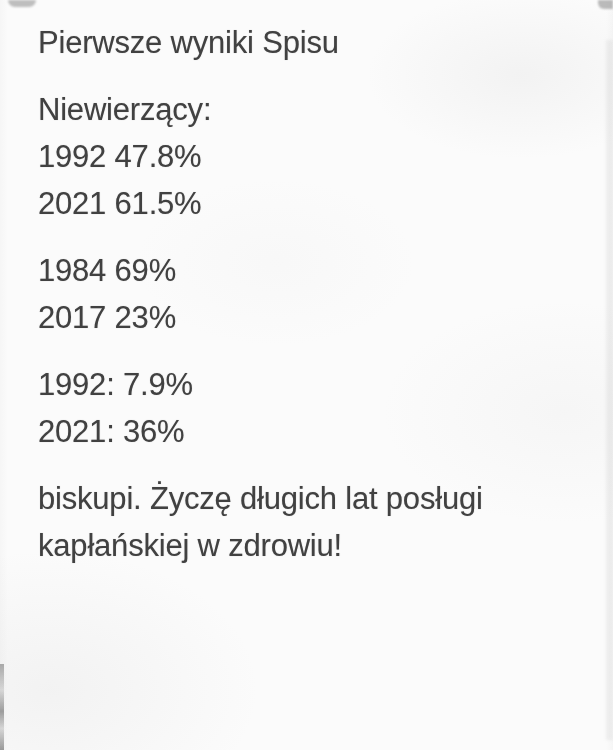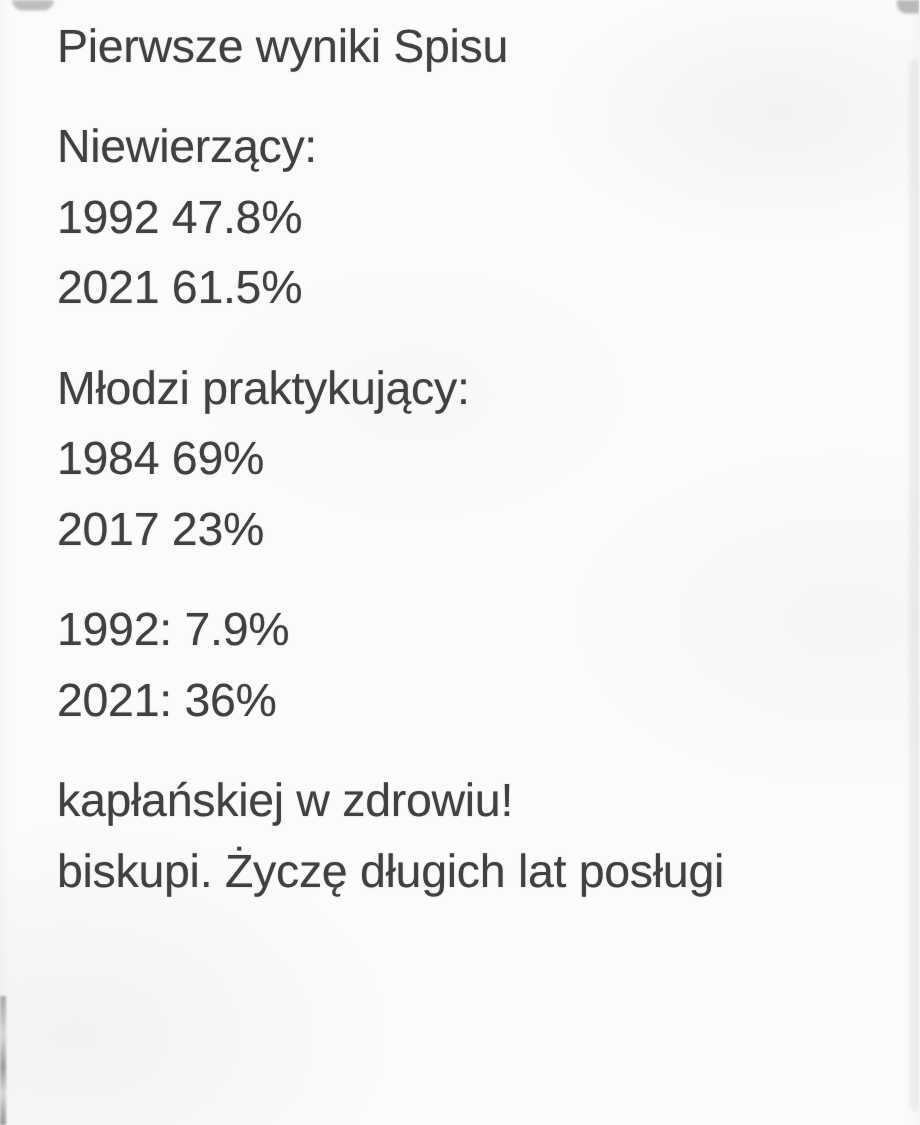--- a/index.html
+++ b/index.html
@@ -26,21 +26,21 @@
       linear-gradient(270deg, rgba(205,205,205,0.12) 0px, transparent 7px),
       #fbfbfb;
     overflow: hidden;
   }
   .content {
     position: relative;
     padding: 7px 18px 0 38px;
     filter: blur(0.4px);
   }
   .block {
-    margin: 0 0 20px 0;
+    margin: 12px 0 20px 0;
     padding: 0;
   }
   .line {
     display: block;
     font-size: 31px;
     line-height: 47px;
     letter-spacing: -0.2px;
     color: #414141;
     text-shadow: 0 0 1px rgba(70,70,70,0.35);
     white-space: nowrap;
@@ -110,29 +110,28 @@
       <span class="line">Pierwsze wyniki Spisu</span>
     </p>
 
     <p class="block">
       <span class="line">Niewierzący:</span>
       <span class="line">1992 47.8%</span>
       <span class="line">2021 61.5%</span>
     </p>
 
     <p class="block">
-      <span class="line">Młodzi praktykujący:</span>
       <span class="line">1984 69%</span>
       <span class="line">2017 23%</span>
     </p>
 
     <p class="block">
       <span class="line">1992: 7.9%</span>
       <span class="line">2021: 36%</span>
     </p>
 
     <p class="block">
+      <span class="line">biskupi. Życzę długich lat posługi</span>
       <span class="line">kapłańskiej w zdrowiu!</span>
-      <span class="line">biskupi. Życzę długich lat posługi</span>
     </p>
 
   </div>
 </div>
 
 </body></html>

